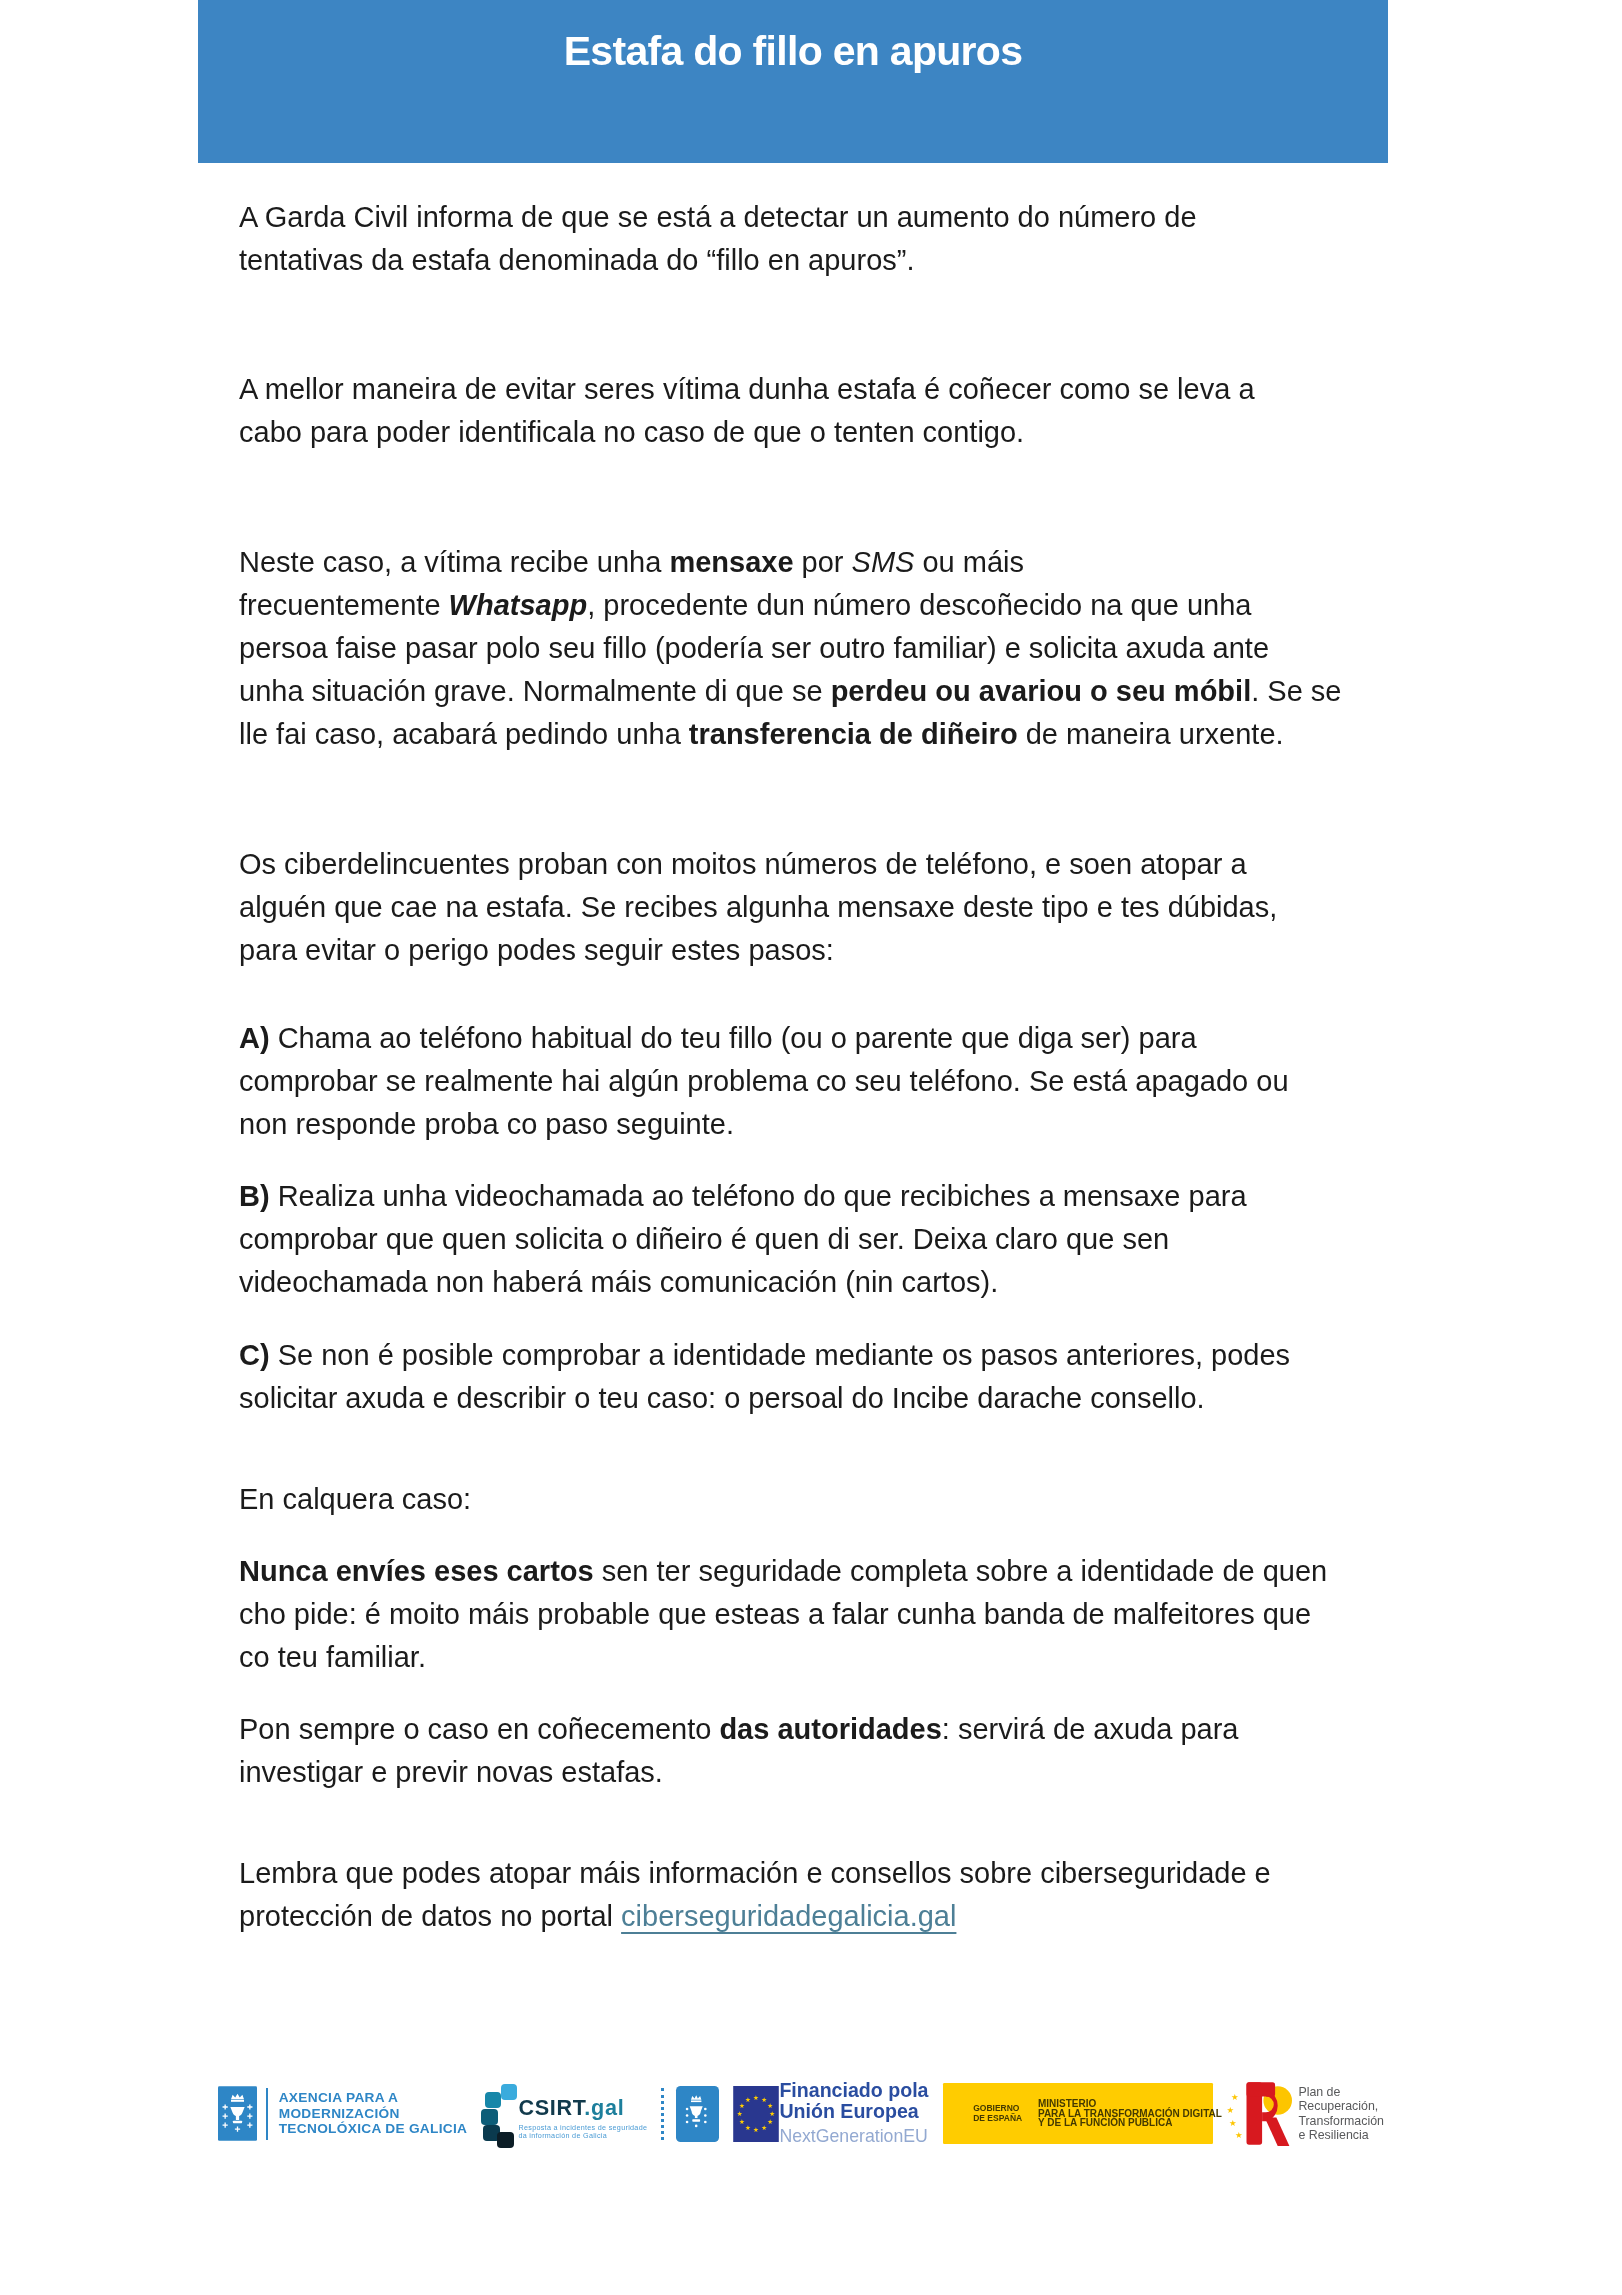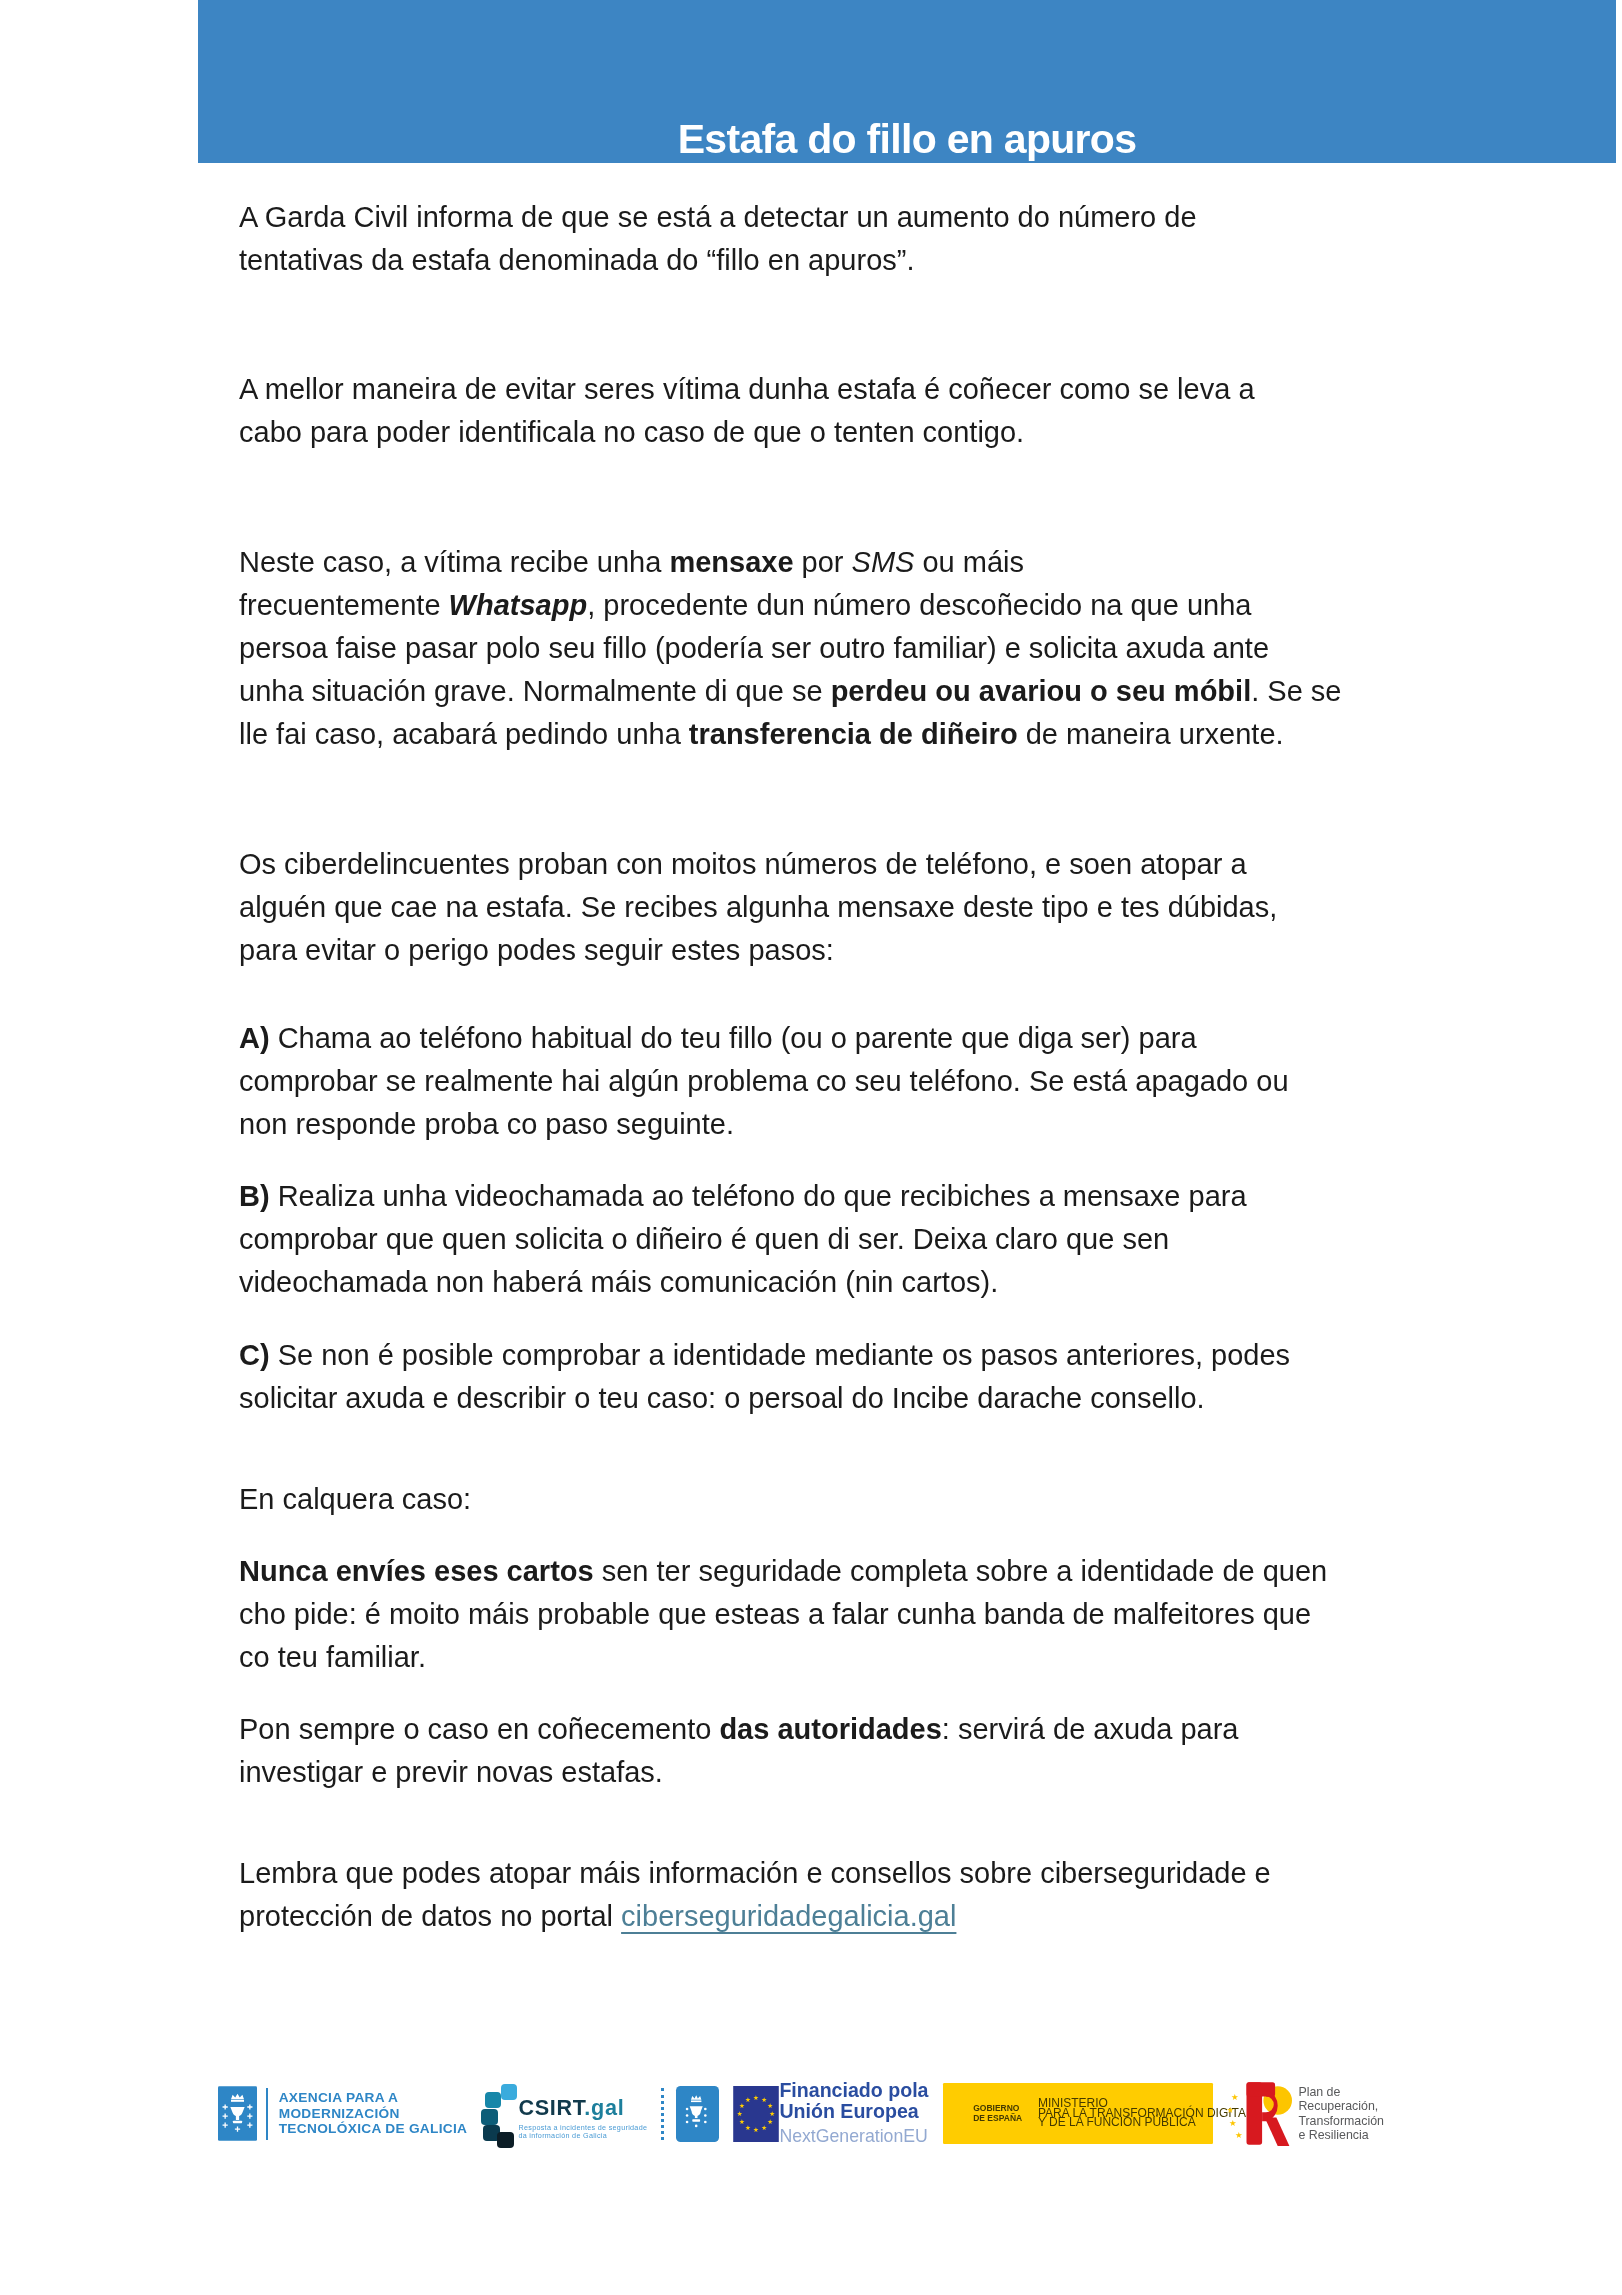--- a/index.html
+++ b/index.html
@@ -9,23 +9,23 @@
     --nextgen-blue:#93a9d1; --gov-yellow:#ffcc00; --gov-text:#453a00;
     --plan-red:#d7191f; --plan-yellow:#fdc500; --plan-text:#58595b;
   }
   *{box-sizing:border-box}
   html,body{margin:0;padding:0;background:#ffffff}
   .page{
     position:relative;width:1622px;height:2295px;background:#ffffff;overflow:hidden;
     font-family:"Liberation Sans","DejaVu Sans",sans-serif;color:var(--body-text);
   }
   .header{
-    position:absolute;left:198px;top:0;width:1418px;height:163px;
+    position:absolute;left:198px;top:0;width:1190px;height:163px;
     background:var(--header-blue);
-    display:flex;align-items:flex-end;justify-content:center;
+    display:flex;align-items:flex-start;justify-content:center;
   }
   .header-title{
     color:#ffffff;font-size:41px;font-weight:bold;letter-spacing:-0.7px;padding-top:27.5px;
   }
   .content{
     position:absolute;left:239px;top:196px;width:1178px;
     font-size:29px;line-height:43px;
   }
   .para{margin:0;}
   .mt132{margin-top:86px}.mt133{margin-top:87px}.mt89{margin-top:58px}
@@ -61,21 +61,21 @@
   }
   .eu-textcol{margin-left:0}
   .eu-funding{font-size:19.6px;line-height:21px;font-weight:bold;color:var(--eu-text-blue)}
   .eu-next{font-size:17.7px;color:var(--nextgen-blue);margin-top:4.6px}
   .gobierno{
     width:270px;height:61px;background:var(--gov-yellow);border-radius:1.3px;
     display:flex;align-items:center;padding:0 24px;
   }
   .gov-text{font-size:8.5px;line-height:9.8px;font-weight:bold;color:var(--gov-text);margin-left:6.5px;white-space:nowrap}
   .gov-div{width:0.7px;height:31px;background:var(--gov-text);margin:0 7.9px;opacity:.8}
-  .min-text{font-size:12px;line-height:9.8px;font-weight:normal;color:var(--gov-text);white-space:nowrap}
+  .min-text{font-size:10px;line-height:9.8px;font-weight:bold;color:var(--gov-text);white-space:nowrap}
   .plan-textcol{margin-left:6.5px;font-size:12.4px;line-height:14.4px;color:var(--plan-text);white-space:nowrap}
 </style>
 </head>
 <body>
 
 <div class="page">
 
   <div class="header">
     <div class="header-title">Estafa do fillo en apuros</div>
   </div>

